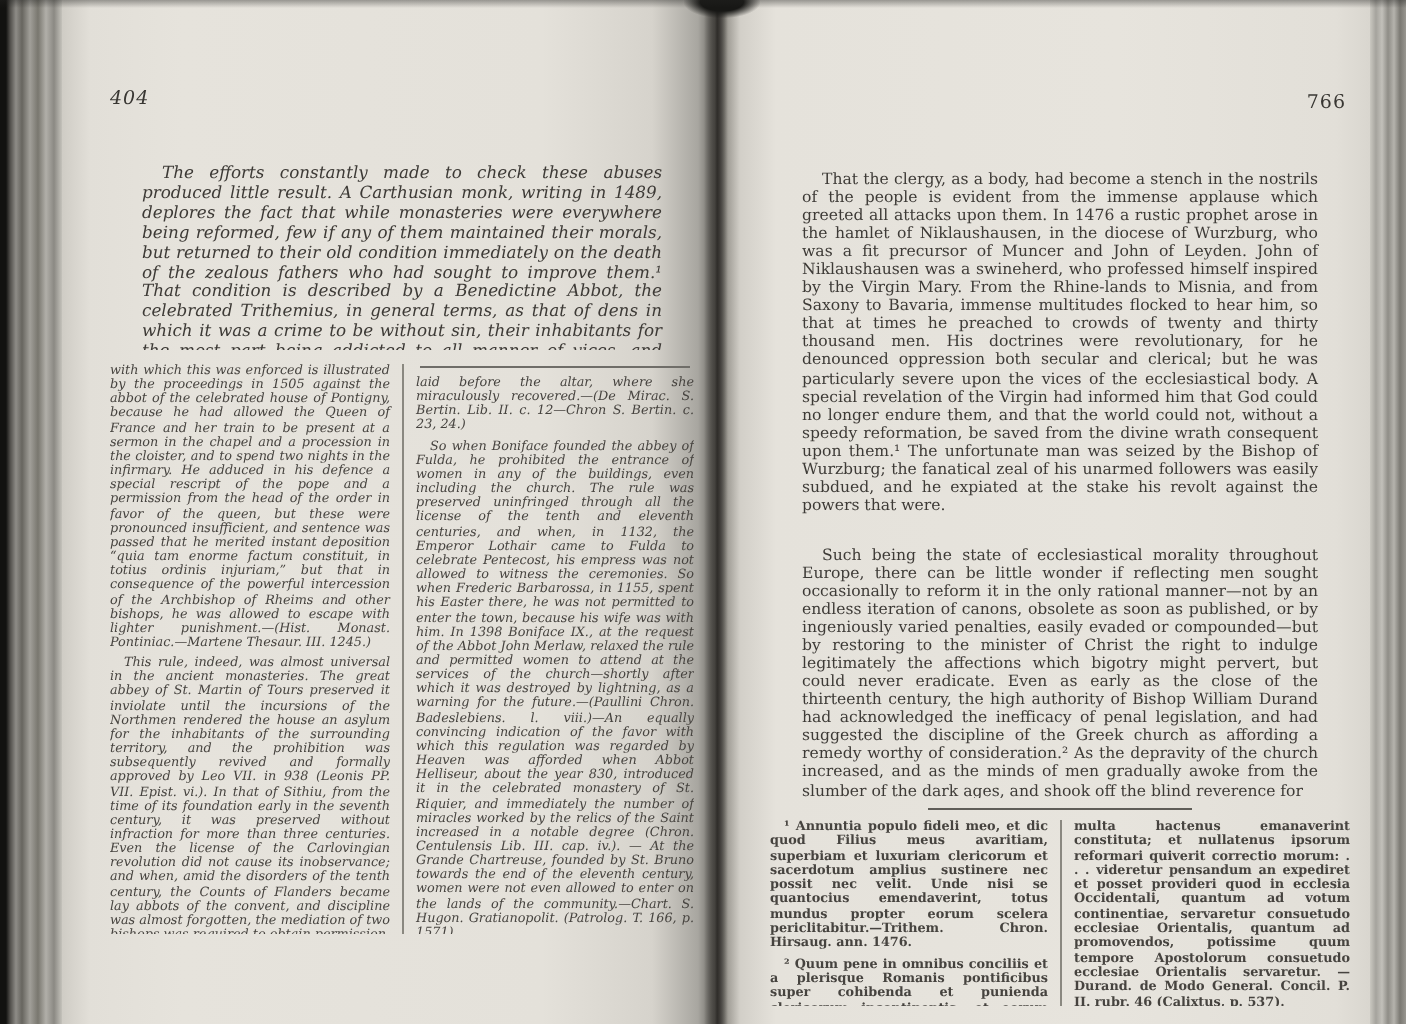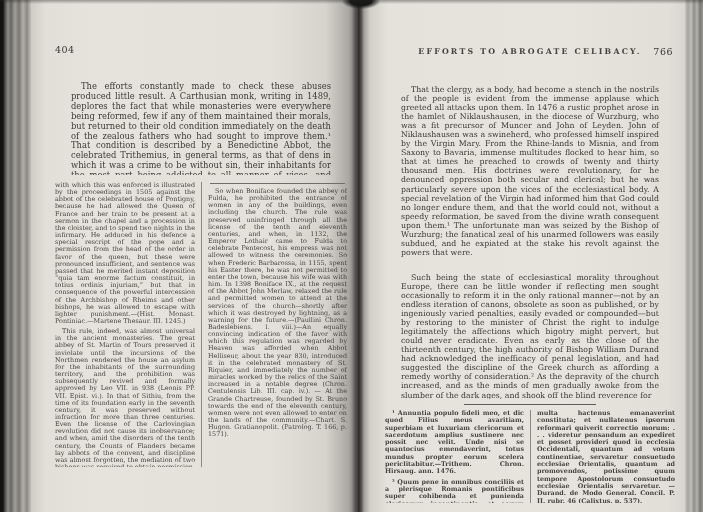--- a/index.html
+++ b/index.html
@@ -23,21 +23,21 @@
       #e7e4dd 200px,#e2dfd8 310px,#d9d6cf 327px);}
   .gutter-line{position:absolute;left:352px;top:0;width:12px;height:512px;
     background:linear-gradient(90deg,transparent 0%,#45433f 45%,#2f2d2a 55%,transparent 100%);}
   .gutter-notch{position:absolute;left:342px;top:-7px;width:38px;height:16px;
     background:radial-gradient(ellipse at center,#171715 0%,#171715 40%,transparent 72%);}
   .top-shade{position:absolute;left:0;top:0;width:703px;height:4px;
     background:linear-gradient(180deg,rgba(35,35,33,.4),transparent);}
 
   
   .content{position:absolute;color:#3d3a36;}
-  .content-l{left:24px;top:44px;width:292px;}
+  .content-l{left:24px;top:44px;width:292px;font-style:italic;}
   .content-r{left:27px;top:46px;width:290px;}
 
   .page-head{position:relative;height:15px;}
   .pnum{position:absolute;top:0;font-size:9.5px;letter-spacing:.5px;color:#393733;}
   .pnum-l{left:0;}
   .pnum-r{right:2px;}
   .htitle{position:absolute;left:0;right:0;top:1px;text-align:center;font-size:7.8px;
     font-weight:bold;letter-spacing:2.2px;color:#45423d;white-space:nowrap;}
 
   .body-text{text-align:justify;overflow:hidden;}
@@ -72,31 +72,31 @@
       <div class="body-text lbody">
         <p class="ind">The efforts constantly made to check these abuses produced little result.  A Carthusian monk, writing in 1489, deplores the fact that while monasteries were everywhere being reformed, few if any of them maintained their morals, but returned to their old condition immediately on the death of the zealous fathers who had sought to improve them.¹  That condition is described by a Benedictine Abbot, the celebrated Trithemius, in general terms, as that of dens in which it was a crime to be without sin, their inhabitants for the most part being addicted to all manner of vices, and being monks only in name and vestment.²</p>
       </div>
       <div class="fnotes lfn">
         <div class="fncol fncol-a">
           <p>with which this was enforced is illustrated by the proceedings in 1505 against the abbot of the celebrated house of Pontigny, because he had allowed the Queen of France and her train to be present at a sermon in the chapel and a procession in the cloister, and to spend two nights in the infirmary.  He adduced in his defence a special rescript of the pope and a permission from the head of the order in favor of the queen, but these were pronounced insufficient, and sentence was passed that he merited instant deposition “quia tam enorme factum constituit, in totius ordinis injuriam,” but that in consequence of the powerful intercession of the Archbishop of Rheims and other bishops, he was allowed to escape with lighter punishment.—(Hist. Monast. Pontiniac.—Martene Thesaur. III. 1245.)</p>
           <p class="ind">This rule, indeed, was almost universal in the ancient monasteries. The great abbey of St. Martin of Tours preserved it inviolate until the incursions of the Northmen rendered the house an asylum for the inhabitants of the surrounding territory, and the prohibition was subsequently revived and formally approved by Leo VII. in 938 (Leonis PP. VII. Epist. vi.).  In that of Sithiu, from the time of its foundation early in the seventh century, it was preserved without infraction for more than three centuries.  Even the license of the Carlovingian revolution did not cause its inobservance; and when, amid the disorders of the tenth century, the Counts of Flanders became lay abbots of the convent, and discipline was almost forgotten, the mediation of two bishops was required to obtain permission, about the year 940, for Adela, Countess of Flanders, prostrated with mortal sickness, to be carried in and</p>
         </div>
         <div class="fncol fncol-b">
           <div class="fn-toprule"></div>
+          <p>laid before the altar, where she miraculously recovered.—(De Mirac. S. Bertin. Lib. II. c. 12—Chron S. Bertin. c. 23, 24.)</p>
           <p class="ind">So when Boniface founded the abbey of Fulda, he prohibited the entrance of women in any of the buildings, even including the church.  The rule was preserved uninfringed through all the license of the tenth and eleventh centuries, and when, in 1132, the Emperor Lothair came to Fulda to celebrate Pentecost, his empress was not allowed to witness the ceremonies.  So when Frederic Barbarossa, in 1155, spent his Easter there, he was not permitted to enter the town, because his wife was with him.  In 1398 Boniface IX., at the request of the Abbot John Merlaw, relaxed the rule and permitted women to attend at the services of the church—shortly after which it was destroyed by lightning, as a warning for the future.—(Paullini Chron. Badeslebiens. l. viii.)—An equally convincing indication of the favor with which this regulation was regarded by Heaven was afforded when Abbot Helliseur, about the year 830, introduced it in the celebrated monastery of St. Riquier, and immediately the number of miracles worked by the relics of the Saint increased in a notable degree (Chron. Centulensis Lib. III. cap. iv.). — At the Grande Chartreuse, founded by St. Bruno towards the end of the eleventh century, women were not even allowed to enter on the lands of the community.—Chart. S. Hugon. Gratianopolit. (Patrolog. T. 166, p. 1571).</p>
 
         </div>
       </div>
     </div>
   </div>
 
   <div class="page-right">
     <div class="content content-r">
       <div class="page-head">
-        <span class="htitle">EFFORTS TO ABROGATE CELIBACY.</span>
         <span class="pnum pnum-r">766</span>
       </div>
       <div class="body-text rbody">
         <p class="ind">That the clergy, as a body, had become a stench in the nostrils of the people is evident from the immense applause which greeted all attacks upon them.  In 1476 a rustic prophet arose in the hamlet of Niklaushausen, in the diocese of Wurzburg, who was a fit precursor of Muncer and John of Leyden.  John of Niklaushausen was a swineherd, who professed himself inspired by the Virgin Mary. From the Rhine-lands to Misnia, and from Saxony to Bavaria, immense multitudes flocked to hear him, so that at times he preached to crowds of twenty and thirty thousand men.  His doctrines were revolutionary, for he denounced oppression both secular and clerical; but he was particularly severe upon the vices of the ecclesiastical body.  A special revelation of the Virgin had informed him that God could no longer endure them, and that the world could not, without a speedy reformation, be saved from the divine wrath consequent upon them.¹  The unfortunate man was seized by the Bishop of Wurzburg; the fanatical zeal of his unarmed followers was easily subdued, and he expiated at the stake his revolt against the powers that were.</p>
         <p class="ind">Such being the state of ecclesiastical morality throughout Europe, there can be little wonder if reflecting men sought occasionally to reform it in the only rational manner—not by an endless iteration of canons, obsolete as soon as published, or by ingeniously varied penalties, easily evaded or compounded—but by restoring to the minister of Christ the right to indulge legitimately the affections which bigotry might pervert, but could never eradicate.  Even as early as the close of the thirteenth century, the high authority of Bishop William Durand had acknowledged the inefficacy of penal legislation, and had suggested the discipline of the Greek church as affording a remedy worthy of consideration.²  As the depravity of the church increased, and as the minds of men gradually awoke from the slumber of the dark ages, and shook off the blind reverence for</p>
       </div>
       <div class="center-rule"></div>
       <div class="fnotes rfn">
         <div class="fncol fncol-a">
           <p class="ind">¹ Annuntia populo fideli meo, et dic quod Filius meus avaritiam, superbiam et luxuriam clericorum et sacerdotum amplius sustinere nec possit nec velit. Unde nisi se quantocius emendaverint, totus mundus propter eorum scelera periclitabitur.—Trithem. Chron. Hirsaug. ann. 1476.</p>

